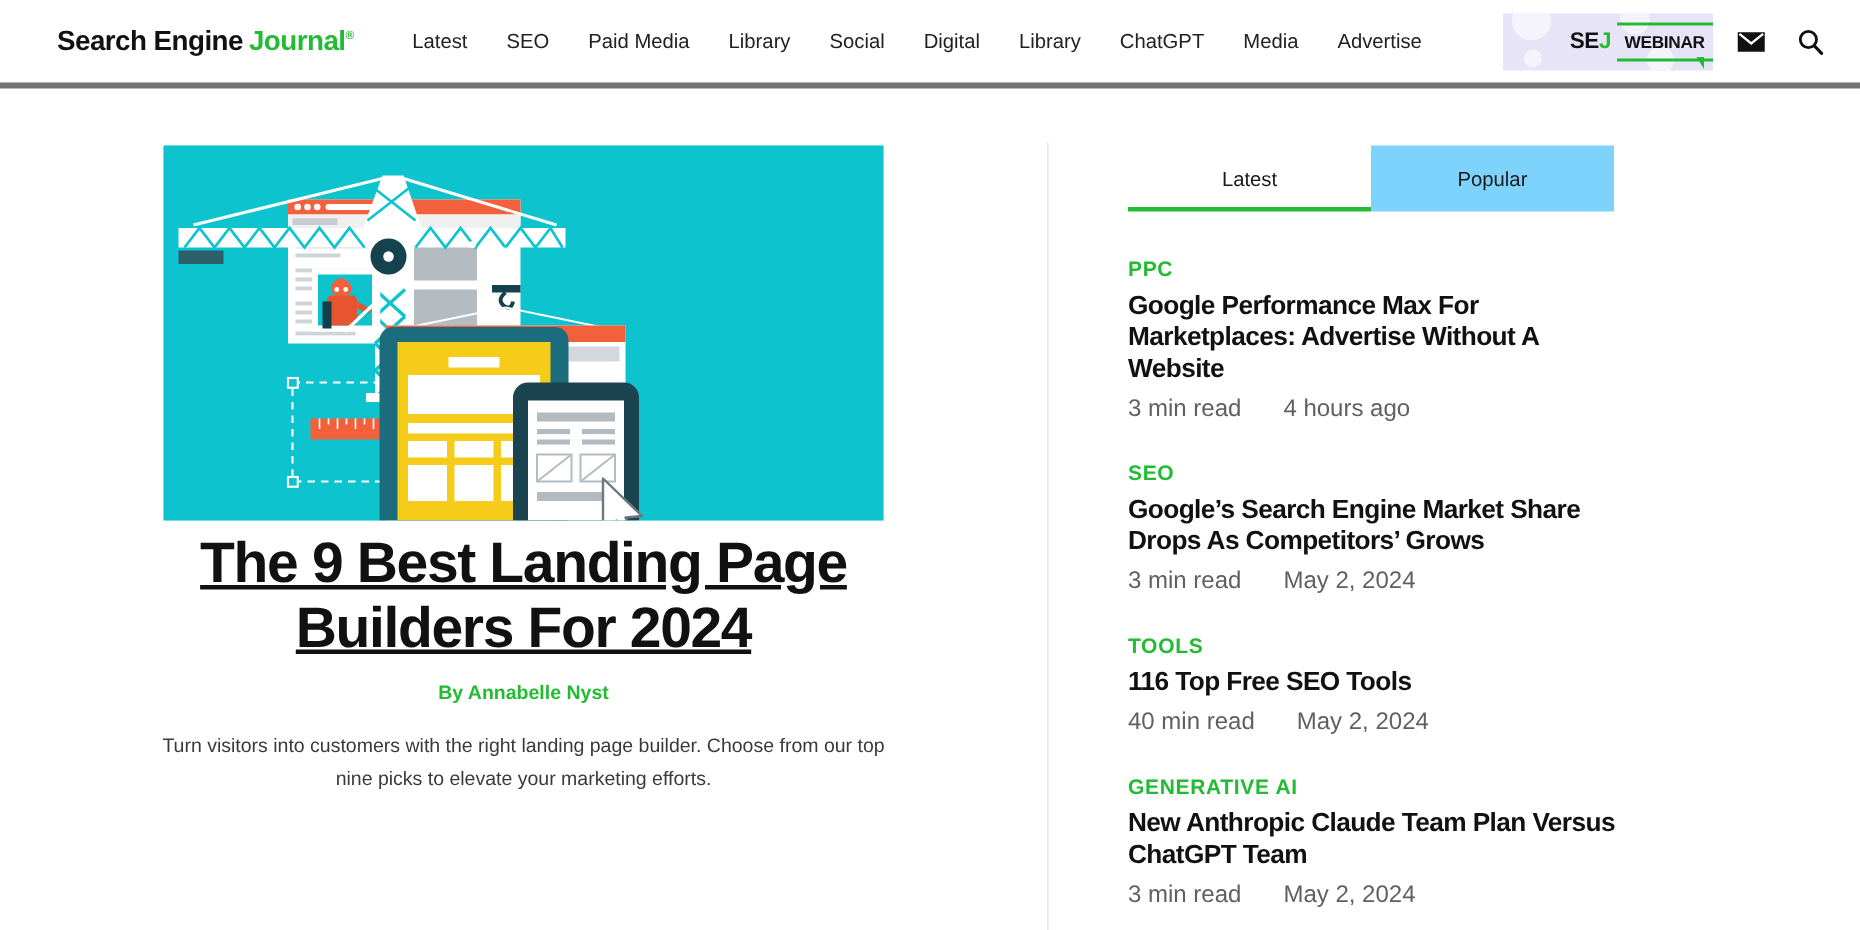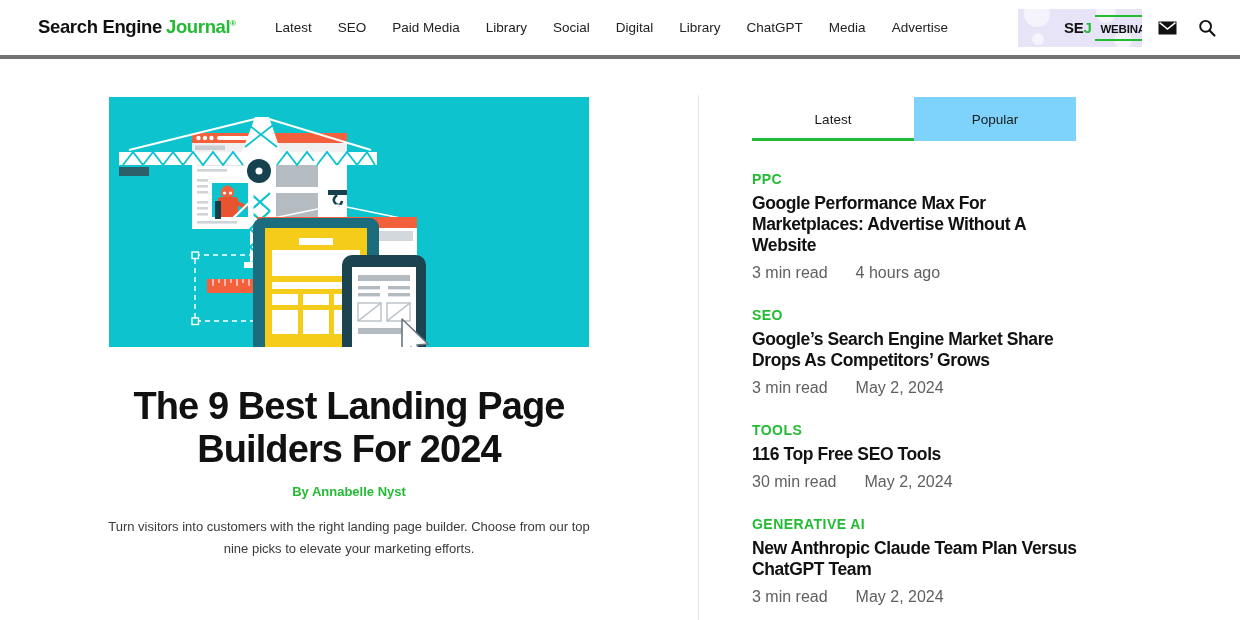--- a/index.html
+++ b/index.html
@@ -52,26 +52,26 @@
   }
 
   .header-right {
     margin-left: auto;
     display: flex;
     align-items: center;
     gap: 0;
   }
 
   .webinar-badge {
-    width: 124px;
+    width: 140px;
     height: 38px;
     background: #e8e4f8;
     display: flex;
     align-items: center;
-    justify-content: flex-start;
+    justify-content: center;
     cursor: pointer;
     position: relative;
     overflow: hidden;
     padding-left: 46px;
   }
   .webinar-badge .dot {
     position: absolute;
     border-radius: 50%;
     background: rgba(255,255,255,0.55);
   }
@@ -160,21 +160,22 @@
   .hero-image svg { display: block; }
 
   .article-title {
     width: 480px;
     text-align: center;
     font-size: 38px;
     font-weight: bold;
     line-height: 1.12;
     color: #111111;
     letter-spacing: -0.9px;
-    margin-top: 38px;
+    margin-top: 8px;
+    text-decoration: underline;
   }
   .byline {
     margin-top: 14px;
     font-size: 13px;
     font-weight: bold;
     color: #22bb33;
     text-align: center;
     cursor: pointer;
   }
   .article-desc {
@@ -517,21 +518,21 @@
         <div class="news-meta">
           <span>3 min read</span>
           <span>May 2, 2024</span>
         </div>
       </div>
 
       <div class="news-item">
         <span class="news-cat">TOOLS</span>
         <div class="news-title">116 Top Free SEO Tools</div>
         <div class="news-meta">
-          <span>30 min read</span>
+          <span>40 min read</span>
           <span>May 2, 2024</span>
         </div>
       </div>
 
       <div class="news-item">
         <span class="news-cat">GENERATIVE AI</span>
         <div class="news-title">New Anthropic Claude Team Plan Versus ChatGPT Team</div>
         <div class="news-meta">
           <span>3 min read</span>
           <span>May 2, 2024</span>

